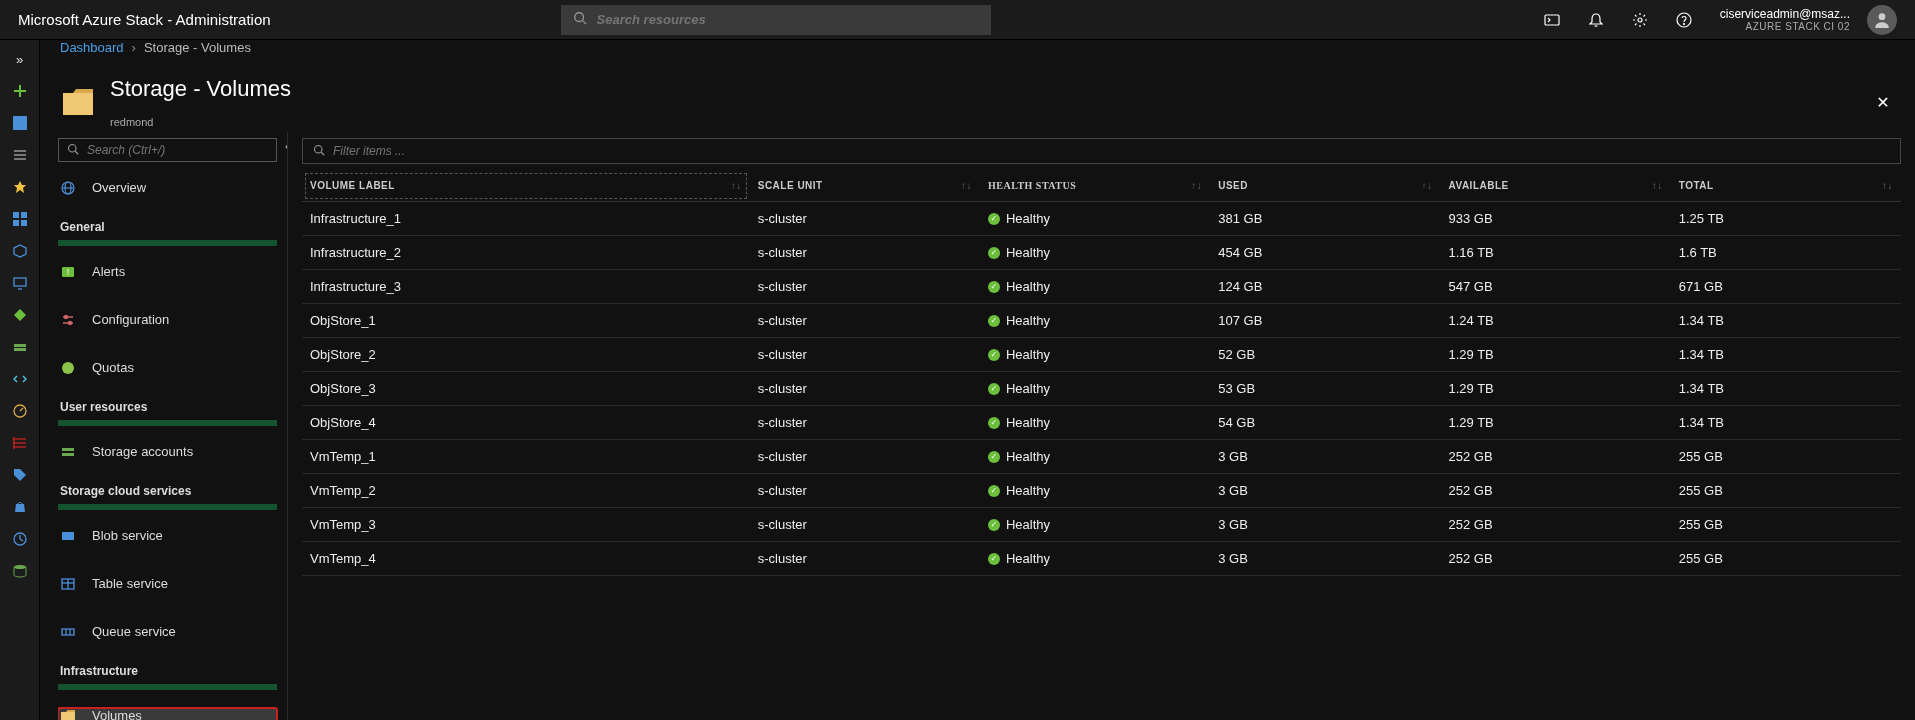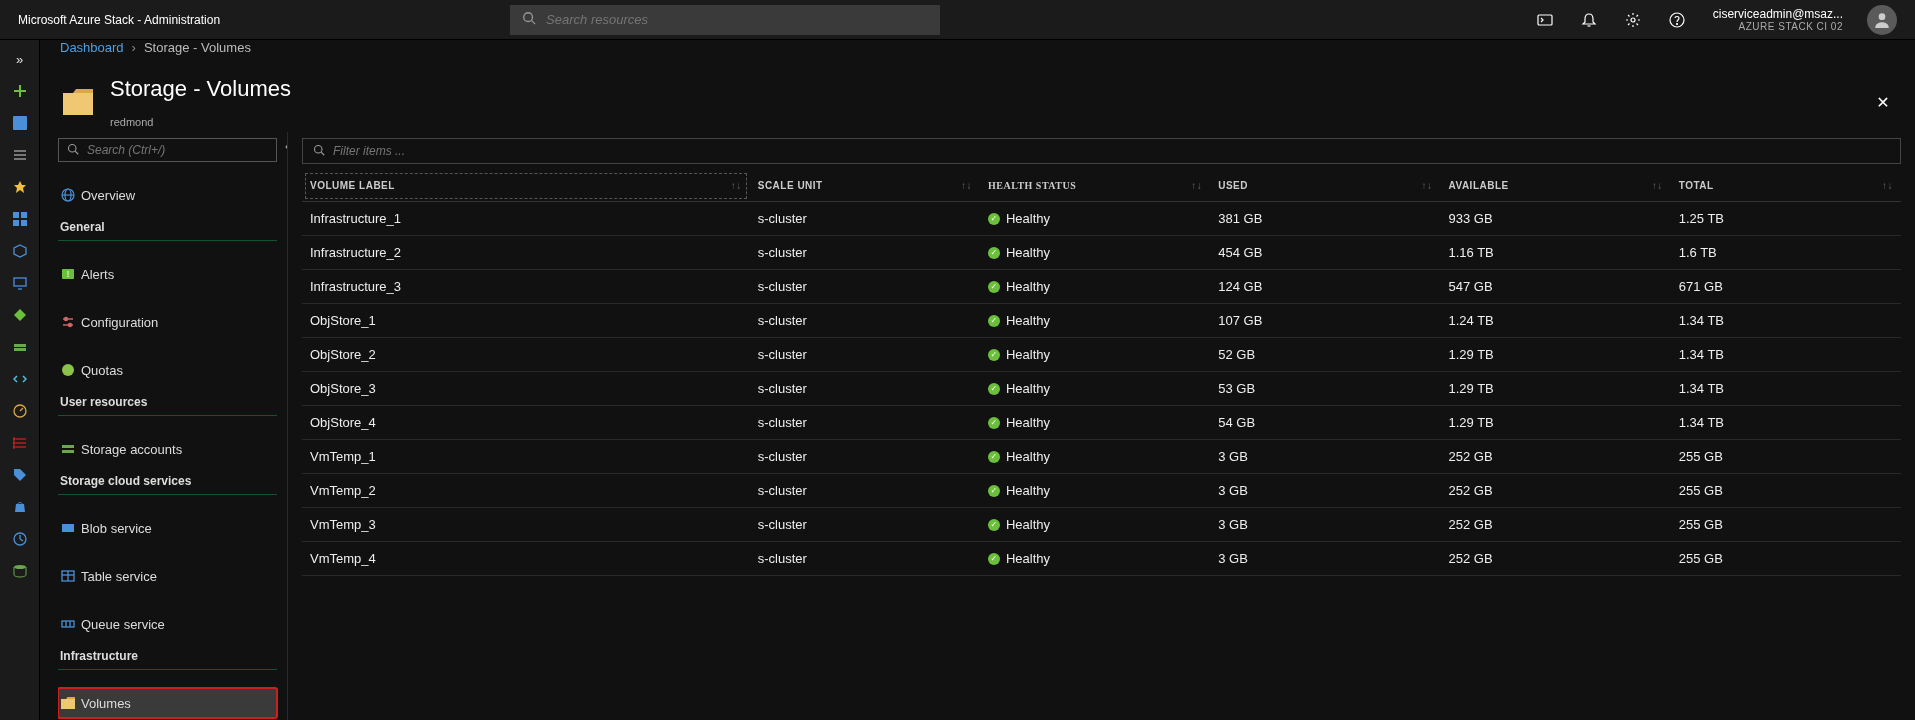--- a/index.html
+++ b/index.html
@@ -14,44 +14,45 @@
     }
     
     .topbar {
       height: 40px;
       background: #1b1b1b;
       display: flex;
       align-items: center;
       padding: 0 10px;
       border-bottom: 1px solid #000;
     }
-    .topbar-title { font-size: 12px; color: #fff; flex: 0 0 auto; margin-left: 8px; }
+    .topbar-title { font-size: 15px; color: #fff; flex: 0 0 auto; margin-left: 8px; }
     .topbar-spacer { flex: 0 0 auto; width: 290px; }
     .search-global {
       width: 430px;
       height: 30px;
       background: #3a3a3a;
       border: none;
       display: flex;
       align-items: center;
       padding: 0 12px;
       gap: 10px;
     }
     .search-global input {
       background: transparent;
       border: none;
       color: #eab308;
       font-style: italic;
       width: 100%;
       outline: none;
       font-size: 13px;
+      font-weight: bold;
     }
     .topbar-right { margin-left: auto; display: flex; align-items: center; gap: 4px; }
     .topbar-icon { width: 40px; height: 40px; display: flex; align-items: center; justify-content: center; color: #fff; cursor: pointer; }
-    .user-block { display: flex; align-items: center; padding: 0 8px 0 12px; gap: 24px; cursor: pointer; }
+    .user-block { display: flex; align-items: center; padding: 0 8px 0 12px; gap: 17px; cursor: pointer; }
     .user-text { text-align: right; }
     .user-text .email { font-size: 12px; color: #fff; max-width: 140px; overflow: hidden; text-overflow: ellipsis; white-space: nowrap; }
     .user-text .tenant { font-size: 10px; color: #aaa; text-transform: uppercase; letter-spacing: .5px; }
     .avatar { width: 30px; height: 30px; border-radius: 50%; background: #5a5a5a; display:flex; align-items:center; justify-content:center; }
 
     
     .body { display: flex; height: calc(100% - 40px); }
 
     
     .rail {
@@ -88,22 +89,22 @@
     .nav {
       width: 230px;
       border-right: 1px solid #2a2a2a;
       padding-right: 10px;
       overflow-y: auto;
       position: relative;
     }
     .collapse-caret { position: absolute; top: 8px; right: -4px; color: #ccc; font-size: 11px; cursor: pointer; }
     .nav-search { margin: 6px 0 12px 0; border: 1px solid #555; height: 24px; display:flex; align-items:center; padding: 0 8px; gap: 8px; }
     .nav-search input { background: transparent; border: none; color: #999; font-style: italic; font-size: 12px; width: 100%; outline:none; }
-    .nav-group-title { font-size: 12px; font-weight: 600; color: #ddd; padding: 10px 0 6px 2px; border-bottom: 1px solid #14532d; margin-bottom: 4px; }
-    .nav-item { display:flex; align-items:center; gap: 5px; height: 30px; padding-left: 2px; cursor: pointer; color: #ddd; border-radius: 2px; margin-top: 18px; }
+    .nav-group-title { font-size: 12px; font-weight: 600; color: #ddd; padding: 10px 0 6px 2px; border-bottom: 6px solid #14532d; margin-bottom: 4px; }
+    .nav-item { display:flex; gap: 16px; height: 30px; padding-left: 2px; cursor: pointer; color: #ddd; border-radius: 2px; margin-top: 18px; }
     .nav-item.active { background: #3a3a3a; outline: 2px solid #c92020; outline-offset: -1px; }
     .nav-item .ic { width: 16px; height: 16px; display:flex; align-items:center; justify-content:center; flex-shrink:0; }
 
     
     .table-panel { flex: 1; padding: 6px 14px; overflow: auto; }
     .filter-box { border: 1px solid #444; height: 26px; display:flex; align-items:center; padding: 0 10px; gap: 8px; margin-bottom: 6px; }
     .filter-box input { background: transparent; border: none; color: #999; font-style: italic; font-size: 12px; width: 100%; outline:none; }
 
     table.grid { width: 100%; border-collapse: collapse; }
     table.grid th {

